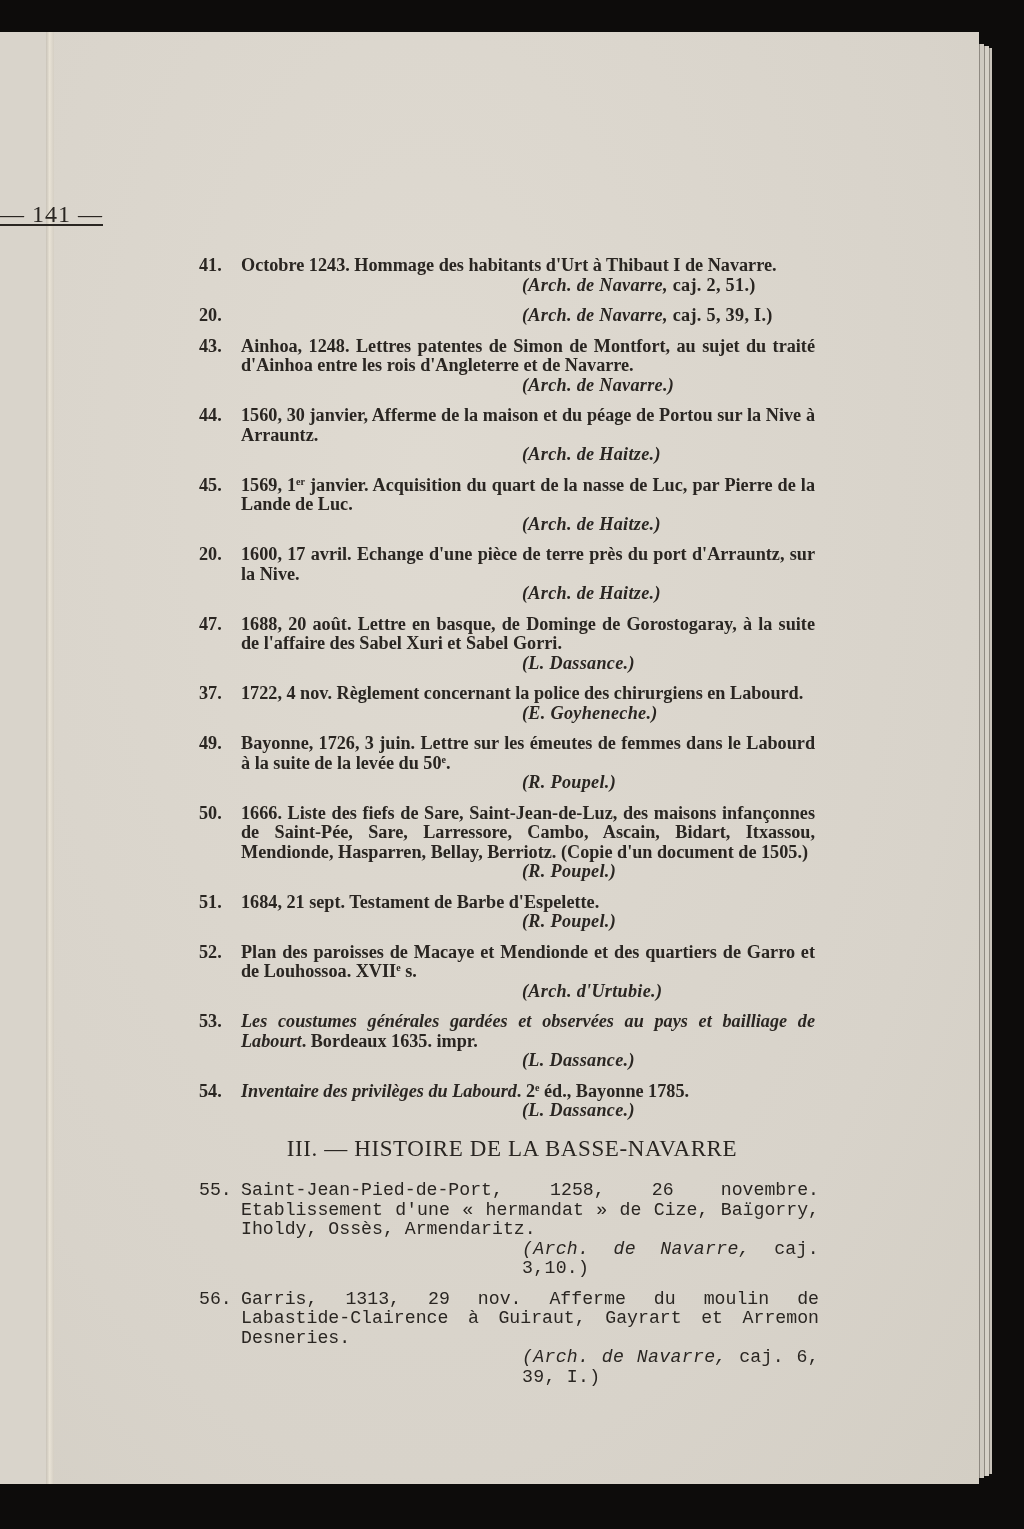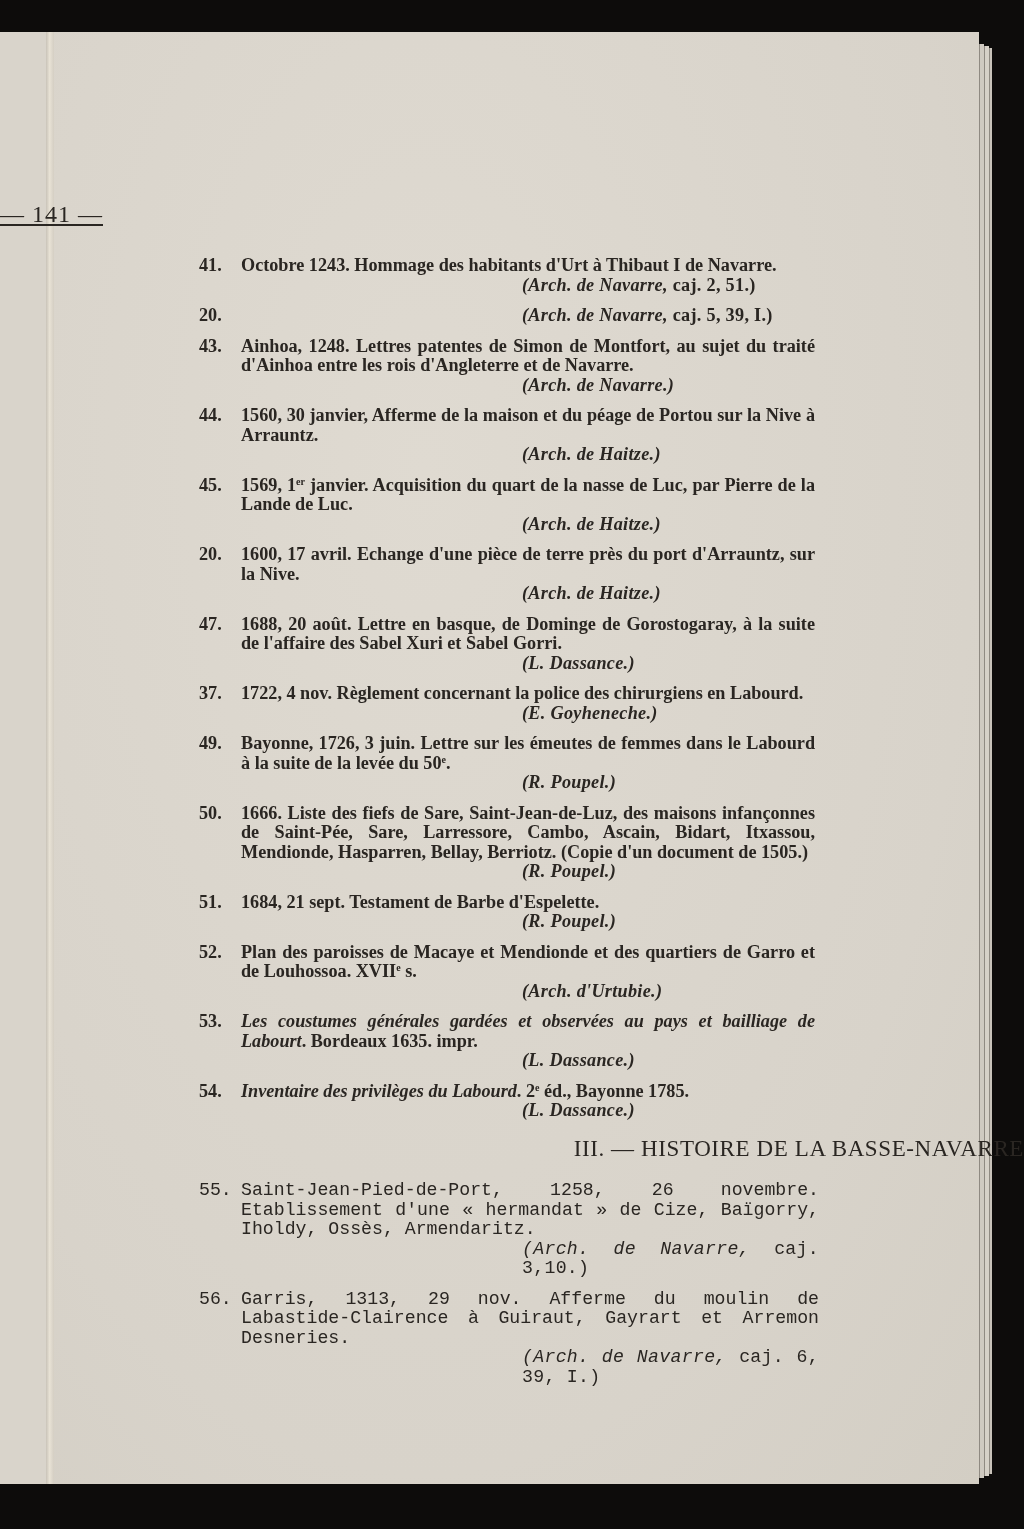--- a/index.html
+++ b/index.html
@@ -44,21 +44,21 @@
   .entry .body { }
   .entry .text { display: block; margin-left: 12px; }
   .entry .src {
     display: block; padding-left: 293px; font-style: normal; letter-spacing: 0.3px;
   }
   .entry .src i { font-style: italic; }
   sup { font-size: 10px; vertical-align: 6px; line-height: 0; }
 
   .section-title {
     position: absolute; left: 0; width: 1024px; top: 1136px;
-    text-align: right; font-size: 23px; letter-spacing: 0.6px;
+    text-align: center; font-size: 23px; letter-spacing: 0.6px;
   }
   .content2 {
     position: absolute; left: 199px; top: 1181px; width: 620px;
     font-size: 18.2px; line-height: 19.5px; font-family: Liberation Mono, monospace;
   }
 </style>
 </head>
 <body>
 
 <div class="left-page-bottom"></div>

